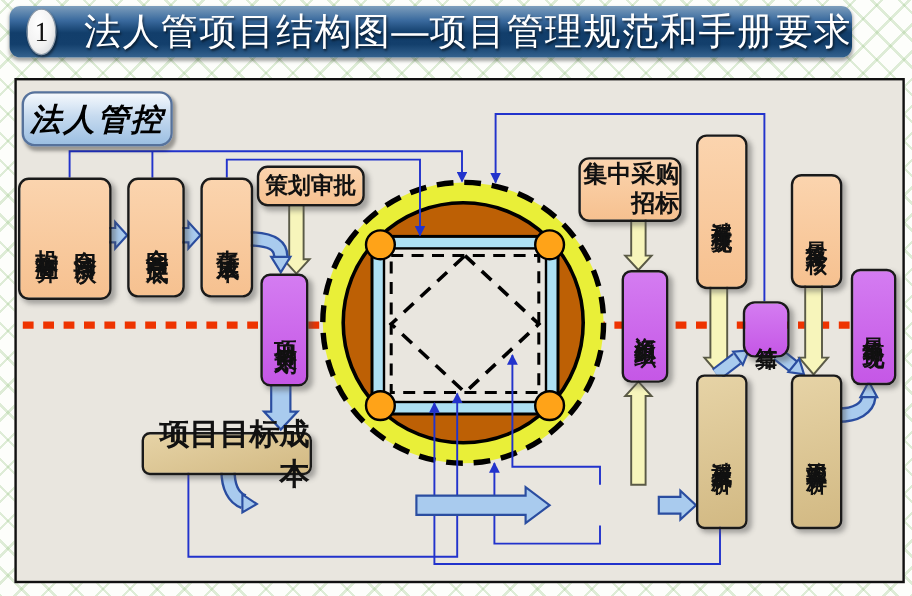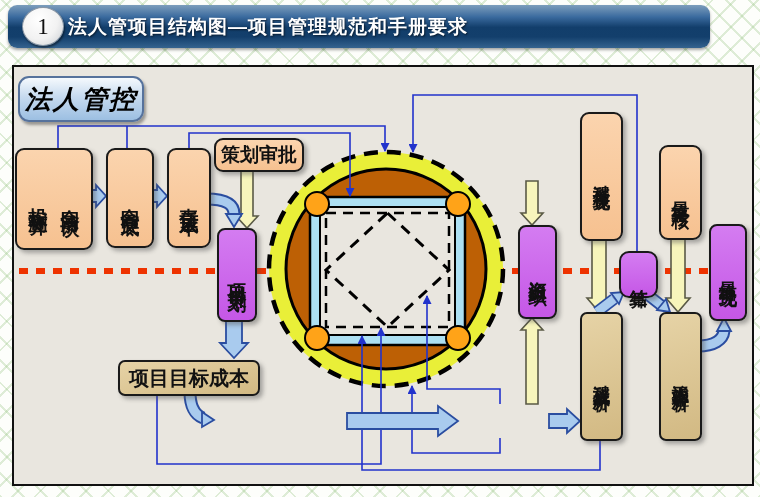--- a/index.html
+++ b/index.html
@@ -20,21 +20,21 @@
     display:flex;align-items:center;
   }
   .badge{
     width:40px;height:37px;margin-left:14px;border-radius:50%;
     background:radial-gradient(ellipse at 40% 30%,#ffffff 0%,#f2f2f2 55%,#c9cdd2 100%);
     border:1px solid #8a97a5;box-shadow:1px 2px 2px rgba(0,0,0,.45);
     display:flex;align-items:center;justify-content:center;
     font-family:"Liberation Serif","DejaVu Serif",serif;font-size:23px;color:#111;
   }
   .titletext{
-    margin-left:4px;color:#fff;font-weight:700;font-size:19px;letter-spacing:1px;
+    margin-left:23px;color:#fff;font-weight:400;font-size:31px;letter-spacing:1px;
     text-shadow:1px 1px 2px rgba(0,0,0,.6);white-space:nowrap;
   }
   
   .panel{
     position:absolute;left:12px;top:65px;width:738px;height:417px;
     background:#e9e6df;border:2px solid #111;
   }
   svg.wires{position:absolute;left:0;top:0;width:760px;height:497px;z-index:1;}
   
   .box{position:absolute;z-index:3;display:flex;align-items:center;justify-content:center;
@@ -150,20 +150,23 @@
   <div class="box peach" style="left:167px;top:148px;width:40px;height:96px;font-size:19px;">
     <span class="vtext">责任成本</span>
   </div>
   <div class="box peach" style="left:214px;top:138px;width:86px;height:30px;font-size:19px;">
     <span>策划审批</span>
   </div>
   <div class="box purple" style="left:217px;top:228px;width:36px;height:90px;font-size:19px;">
     <span class="vtext">项目策划</span>
   </div>
 
+  <div class="box peach" style="left:482px;top:131px;width:82px;height:50px;font-size:20px;line-height:24px;">
+    <span>集中采购招标</span>
+  </div>
   <div class="box purple" style="left:518px;top:225px;width:35px;height:90px;font-size:18px;">
     <span class="vtext">资源组织</span>
   </div>
   <div class="box peach" style="left:580px;top:112px;width:39px;height:125px;font-size:17px;">
     <span class="vtext v6">过程考核兑现</span>
   </div>
   <div class="box purple" style="left:619px;top:251px;width:35px;height:43px;font-size:18px;border-radius:10px;">
     <span class="vtext" style="letter-spacing:1px;">结算</span>
   </div>
   <div class="box peach" style="left:659px;top:145px;width:39px;height:91px;font-size:18px;">
@@ -172,17 +175,17 @@
   <div class="box purple" style="left:709px;top:224px;width:34px;height:93px;font-size:18px;">
     <span class="vtext">最终兑现</span>
   </div>
   <div class="box tan" style="left:580px;top:312px;width:39px;height:125px;font-size:17px;">
     <span class="vtext v6">过程成本分析</span>
   </div>
   <div class="box tan" style="left:659px;top:312px;width:39px;height:125px;font-size:17px;">
     <span class="vtext v6">竣工管理分析</span>
   </div>
 
-  <div class="box tan" style="left:118px;top:360px;width:138px;height:32px;font-size:20px;">
+  <div class="box tan" style="left:118px;top:360px;width:138px;height:32px;font-size:25px;">
     <span>项目目标成本</span>
   </div>
 
 </div>
 
 </body></html>

